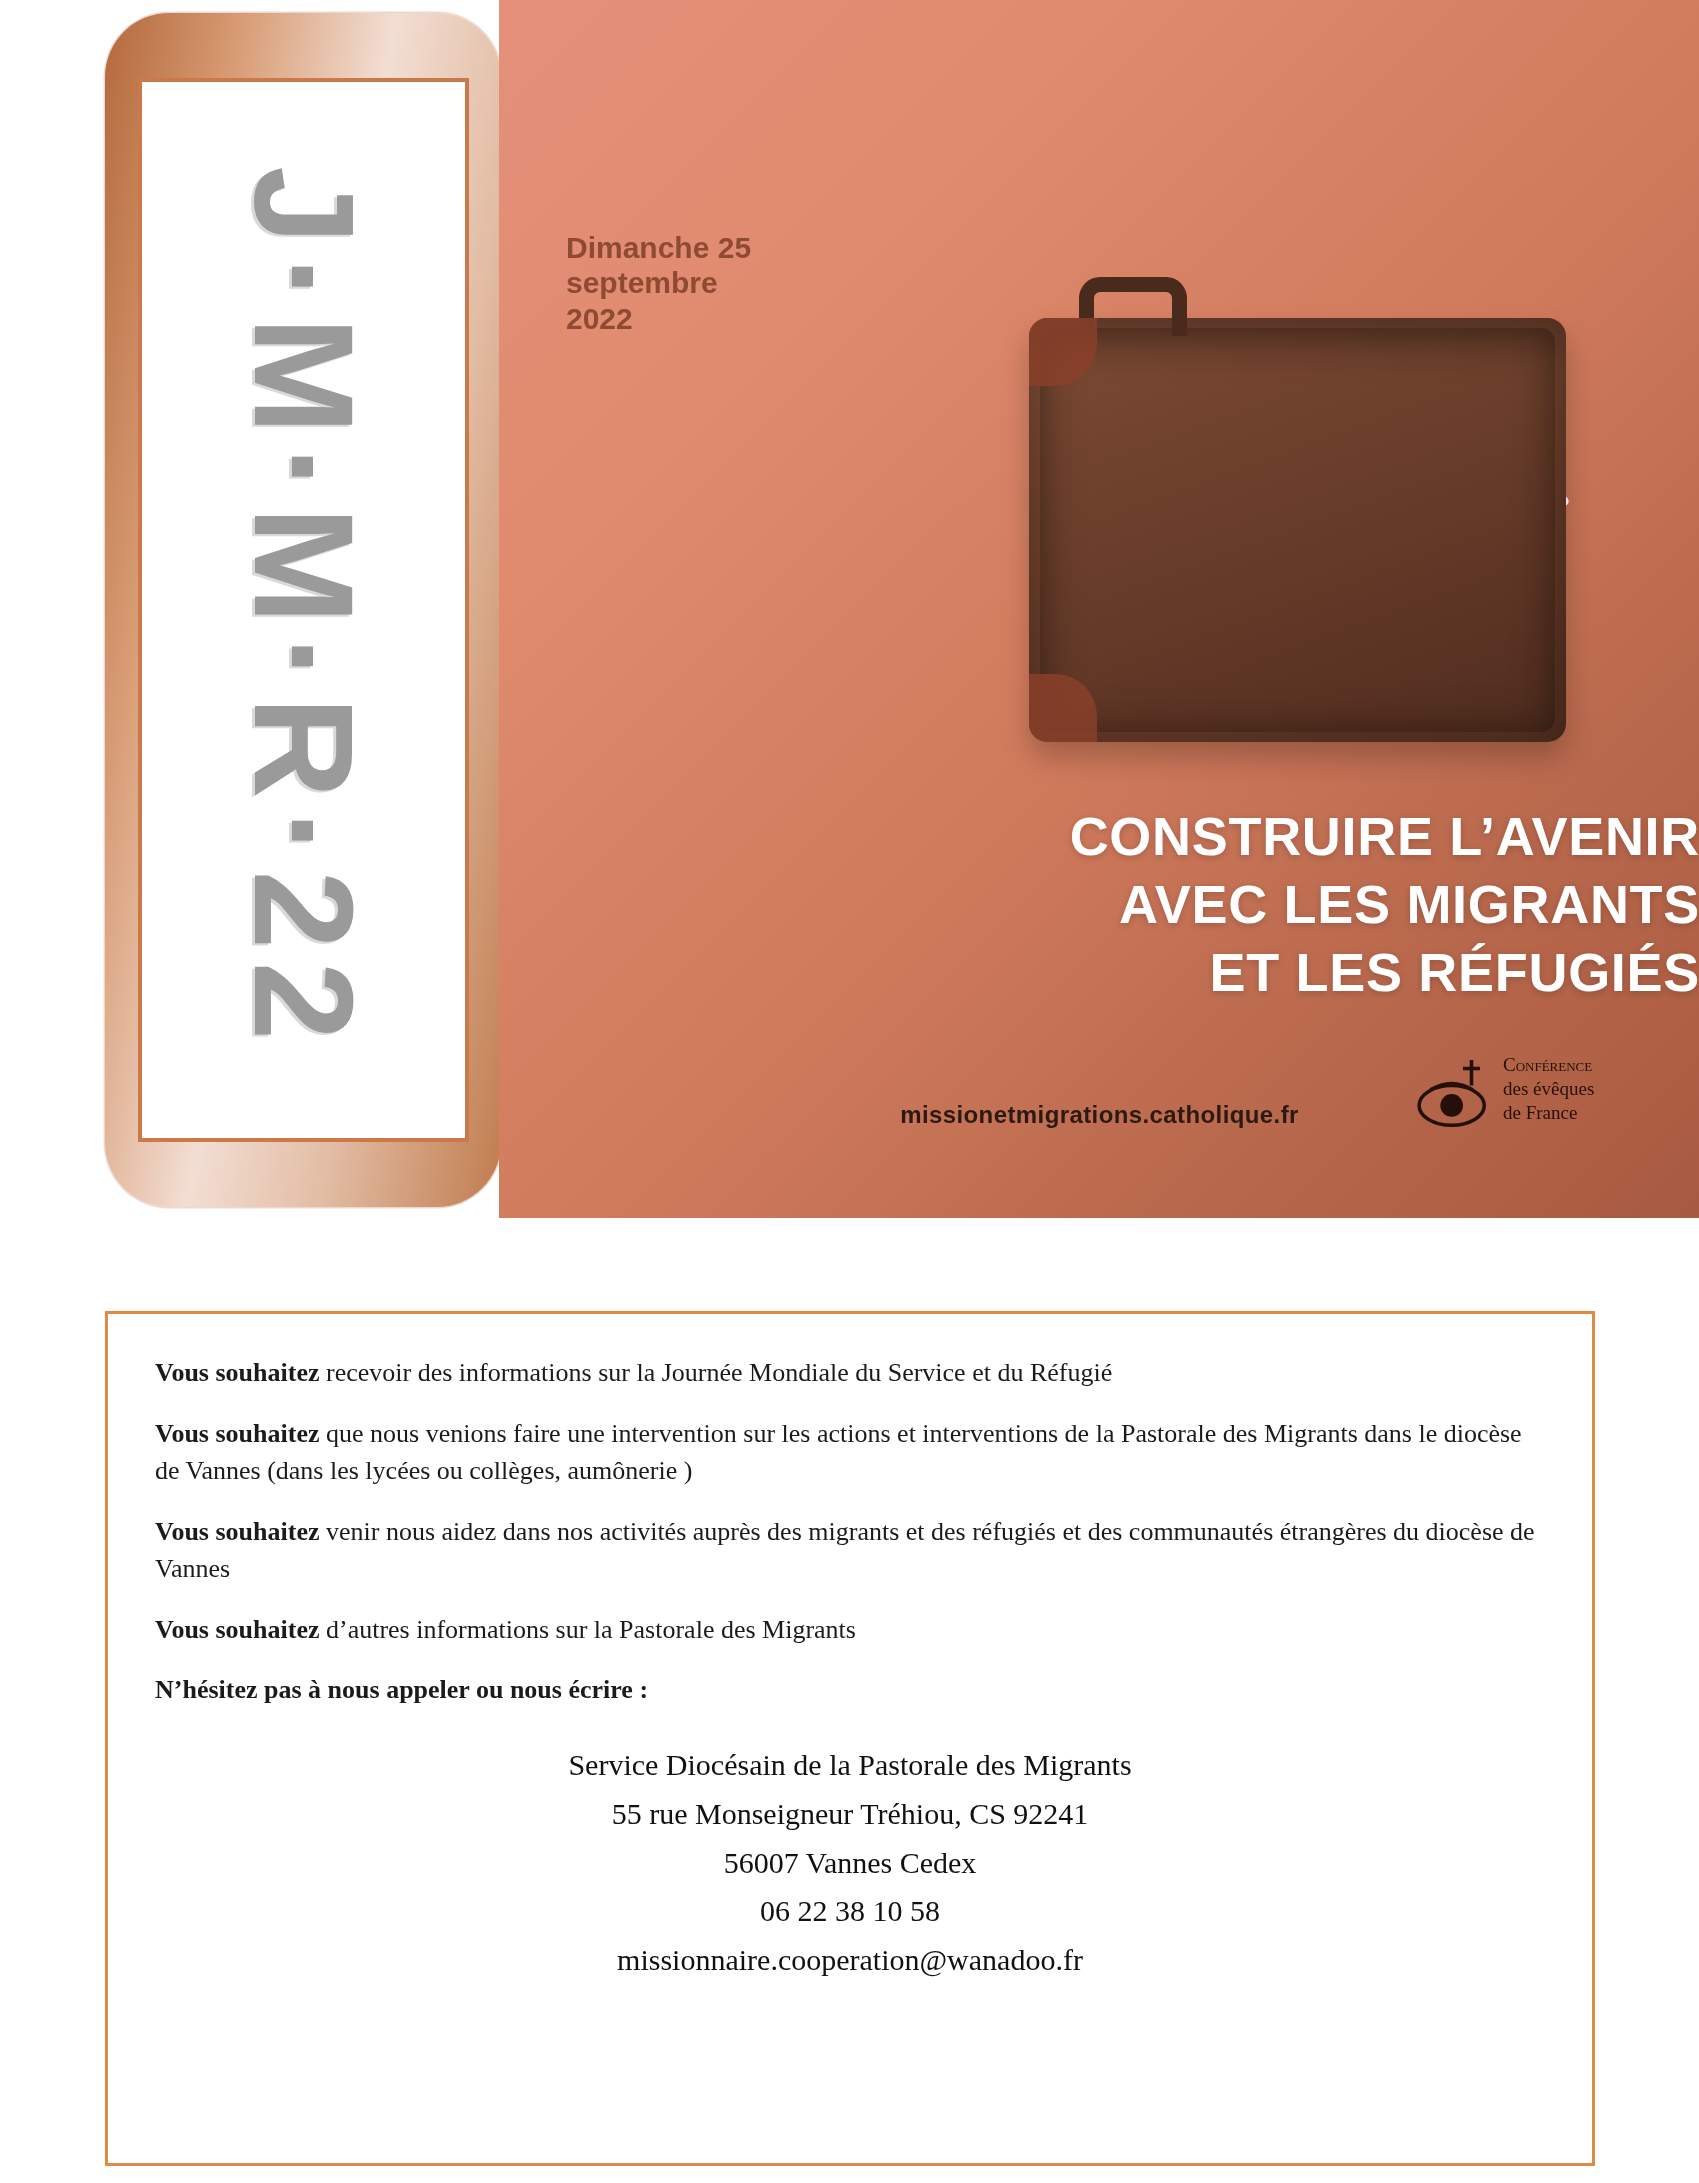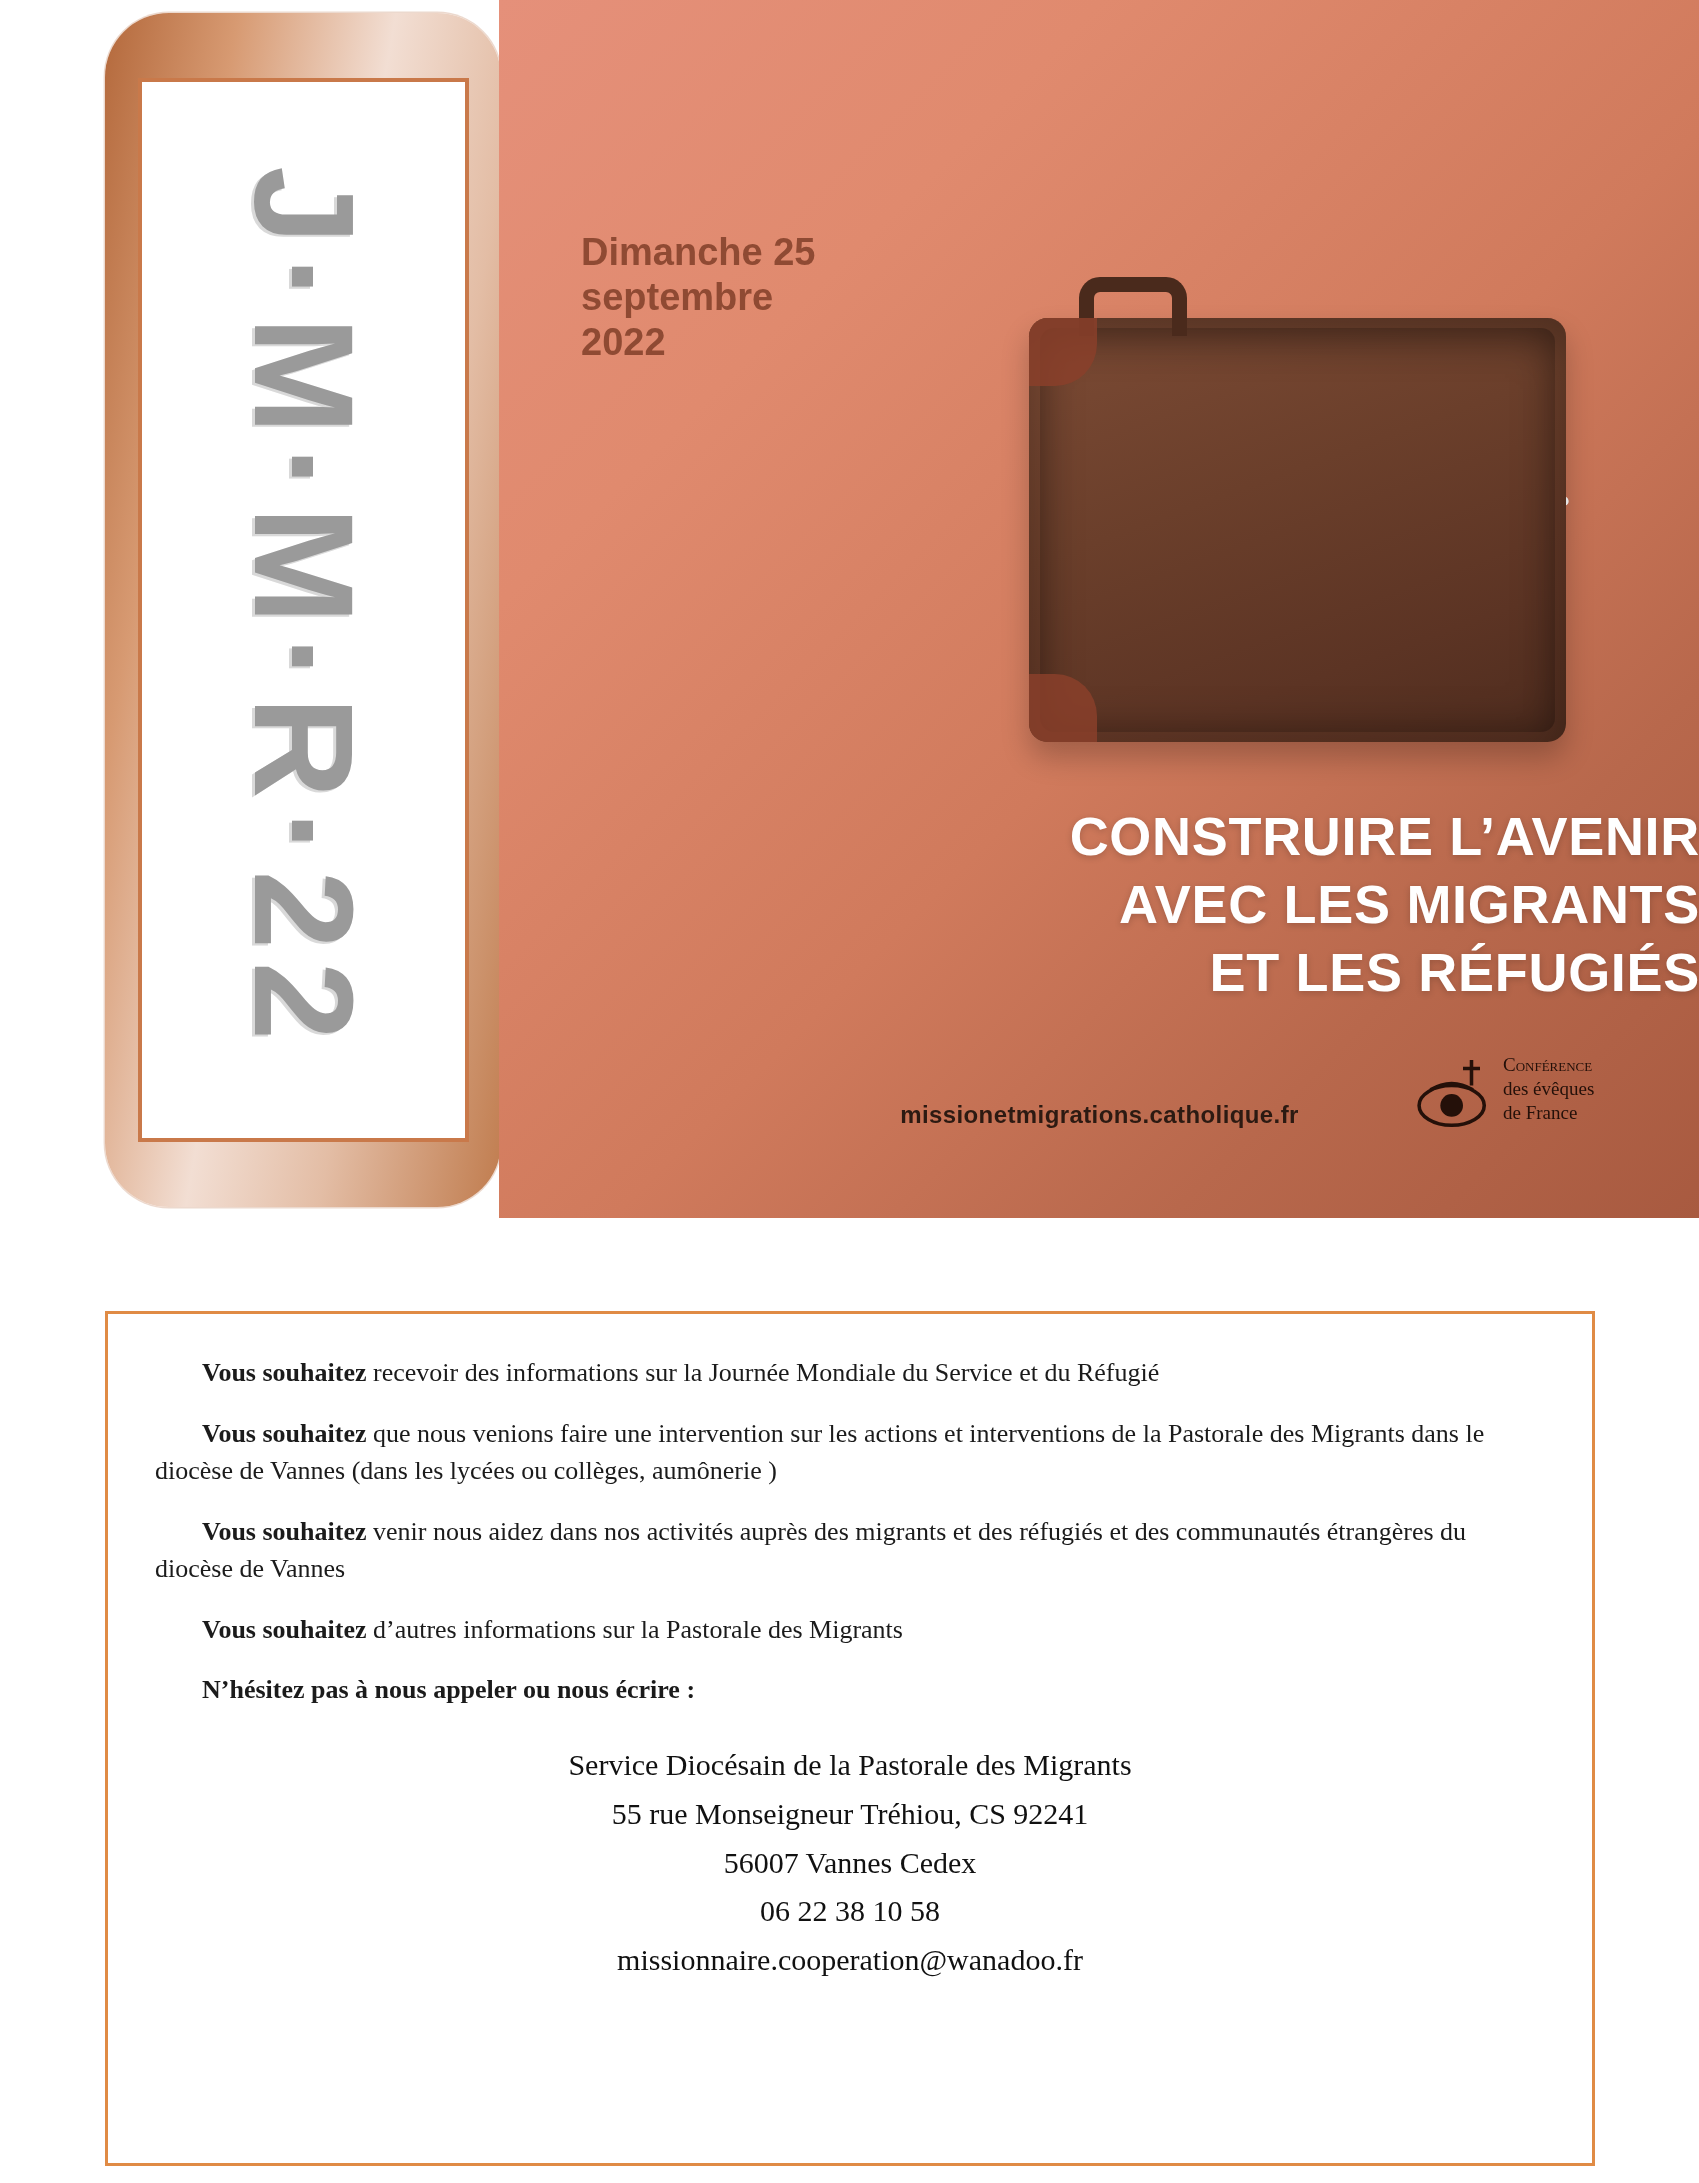--- a/index.html
+++ b/index.html
@@ -78,25 +78,25 @@
     left: 67px;
     top: 44px;
     width: 523px;
     color: #8f4a33;
     font-size: 40px;
     font-weight: bold;
     line-height: 1.22;
   }
   .poster-date {
     position: absolute;
-    left: 82px;
+    left: 67px;
     top: 230px;
     width: 452px;
     color: #8f4a33;
-    font-size: 38px;
+    font-size: 30px;
     font-weight: bold;
     line-height: 1.18;
   }
 
   
   .suitcase-wrap {
     position: absolute;
     left: 276px;
     top: 233px;
     width: 891px;
@@ -226,21 +226,21 @@
     box-sizing: border-box;
     padding: 41px 47px 0 47px;
   }
   .info-p {
     font-size: 26px;
     line-height: 1.42;
     color: #1b1b1b;
     margin: 0 0 24px 0;
     font-family: "Liberation Serif", serif;
   }
-  .info-p b { font-weight: bold; margin-left: 47px; }
+  .info-p b { font-weight: bold; }
   .contact {
     margin-top: 32px;
     text-align: center;
     font-family: "Liberation Serif", serif;
     font-weight: normal;
     font-size: 30px;
     line-height: 1.62;
     color: #111111;
   }
   .contact div { white-space: nowrap; }

